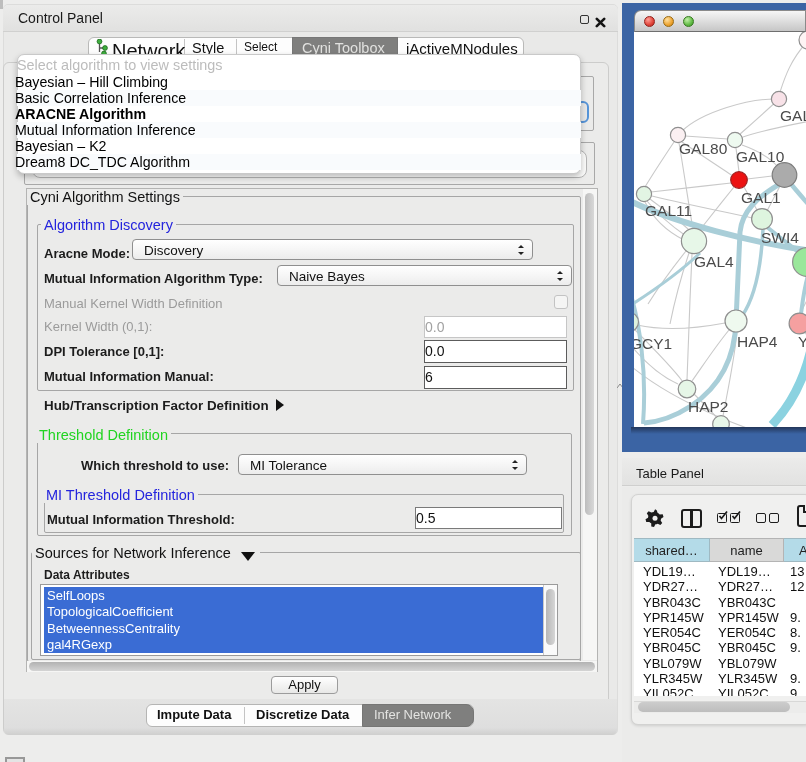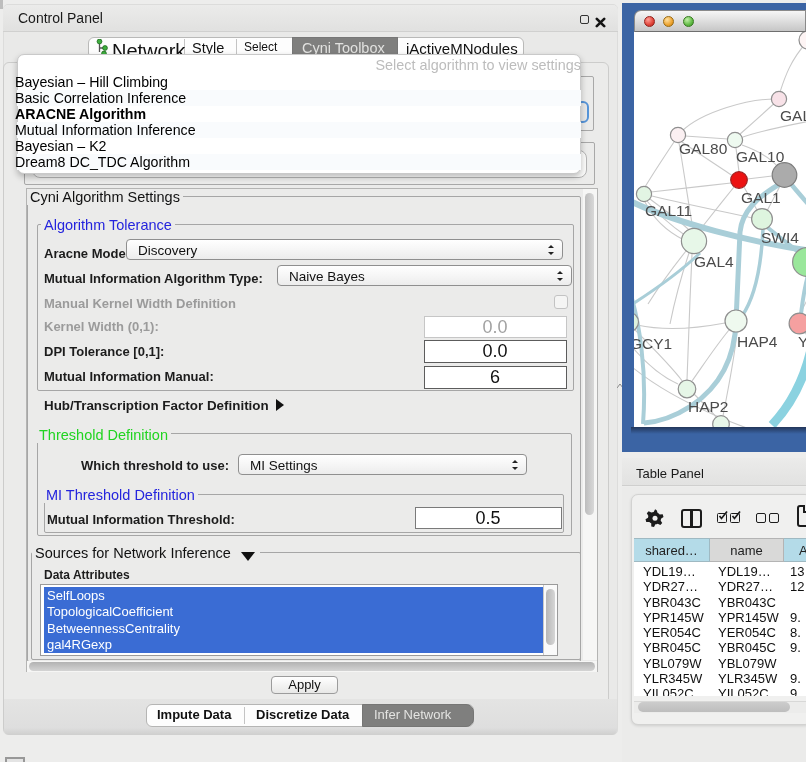--- a/index.html
+++ b/index.html
@@ -1,24 +1,24 @@
 <!DOCTYPE html>
 <html><head><meta charset="utf-8"><style>
 *{margin:0;padding:0;box-sizing:border-box}
 html,body{width:806px;height:762px;overflow:hidden;background:#ededec;font-family:"Liberation Sans",sans-serif}
 body{position:relative}
 .abs{position:absolute}
 .lbl{font-size:13px;font-weight:bold;color:#1c1c1c;white-space:nowrap}
-.glbl{font-size:13px;font-weight:bold;color:#9b9b9b;white-space:nowrap}
+.glbl{font-size:13px;font-weight:normal;color:#9b9b9b;white-space:nowrap}
 .combo{position:absolute;border:1px solid #8f8f8f;border-radius:4px;background:linear-gradient(#ffffff,#f4f4f4 60%,#ececec);height:21px;font-size:13.5px;color:#111}
 .combo .tx{position:absolute;left:11px;top:3px}
 .carr{position:absolute;right:7px;width:7px}
 .carr .u{position:absolute;top:5px;left:0;width:0;height:0;border-left:3px solid transparent;border-right:3px solid transparent;border-bottom:3.5px solid #222}
 .carr .d{position:absolute;top:11.5px;left:0;width:0;height:0;border-left:3px solid transparent;border-right:3px solid transparent;border-top:3.5px solid #222}
-.fld{position:absolute;background:#fff;font-size:18px;text-align:center;padding-right:1px;line-height:21px}
+.fld{position:absolute;background:#fff;font-size:14px;text-align:left;padding-right:1px;line-height:21px}
 .tbox{position:absolute;border:1px solid #a6a6a6;border-radius:2px}
 .ttl{position:absolute;top:-7px;background:#ebebea;padding:0 3px;font-size:14.5px;white-space:nowrap;line-height:15px}
 </style></head>
 <body>
 
 <div class="abs" style="left:0;top:0;width:3px;height:9px;background:#bdbdbd"></div>
 
 <div class="abs" style="left:3px;top:4px;width:615px;height:731px;background:#e9e9e8;border:1px solid #dcdcdb;border-radius:5px"></div>
 <div class="abs" style="left:3px;top:5px;width:615px;height:27px;background:linear-gradient(#ebebea,#e1e1e0);border-bottom:1px solid #d0d0cf;border-radius:5px 5px 0 0"></div>
 <div class="abs" style="left:18px;top:10px;font-size:14px;color:#1a1a1a">Control Panel</div>
@@ -50,23 +50,23 @@
 <div class="abs" style="left:24px;top:142px;width:571px;height:43px;border:1px solid #a8a8a8;border-radius:2px"></div>
 <div class="abs" style="left:32px;top:150px;width:555px;height:28px;border:1px solid #b4b4b4;border-radius:8px;background:#fbfbfa"></div>
 <div class="abs" style="left:576px;top:101px;width:13px;height:22px;border:2.5px solid #5694d8;border-radius:6px;background:#e8e8e8"></div>
 
 <div class="abs" style="left:26px;top:188px;width:572px;height:484px;background:#ebebea;border:1px solid #b4b4b3"></div>
 
 <div class="tbox" style="left:27px;top:196px;width:554px;height:466px"></div>
 <div class="ttl" style="left:27px;top:190px;color:#111">Cyni Algorithm Settings</div>
 
 <div class="tbox" style="left:37px;top:224px;width:537px;height:167px"></div>
-<div class="ttl" style="left:41px;top:218px;color:#2424dd">Algorithm Tolerance</div>
+<div class="ttl" style="left:41px;top:218px;color:#2424dd">Algorithm Discovery</div>
 <div class="lbl" style="position:absolute;left:44px;top:246px">Aracne Mode:</div>
-<div class="combo" style="left:126px;top:239px;width:437px">
+<div class="combo" style="left:132px;top:239px;width:401px">
     <span class="tx">Discovery</span>
     <span class="carr" style="top:0;height:21px">
       <span class="u"></span>
       <span class="d"></span>
     </span>
   </div>
 <div class="lbl" style="position:absolute;left:44px;top:271px">Mutual Information Algorithm Type:</div>
 <div class="combo" style="left:277px;top:265px;width:295px">
     <span class="tx">Naive Bayes</span>
     <span class="carr" style="top:0;height:21px">
@@ -83,21 +83,21 @@
 <div class="lbl" style="position:absolute;left:44px;top:369px">Mutual Information Manual:</div>
 <div class="fld" style="left:424px;top:366px;width:143px;height:23px;border:1.5px solid #5c5c5c;color:#111">6</div>
 
 <div class="lbl" style="position:absolute;left:44px;top:398px;font-size:13.4px">Hub/Transcription Factor Definition</div>
 <div class="abs" style="left:276px;top:399px;width:0;height:0;border-top:6.5px solid transparent;border-bottom:6.5px solid transparent;border-left:8.5px solid #111"></div>
 
 <div class="tbox" style="left:37px;top:433px;width:535px;height:103px"></div>
 <div class="ttl" style="left:36px;top:428px;color:#21d421">Threshold Definition</div>
 <div class="lbl" style="position:absolute;left:81px;top:458px">Which threshold to use:</div>
 <div class="combo" style="left:238px;top:454px;width:289px">
-    <span class="tx">MI Settings</span>
+    <span class="tx">MI Tolerance</span>
     <span class="carr" style="top:0;height:21px">
       <span class="u"></span>
       <span class="d"></span>
     </span>
   </div>
 <div class="tbox" style="left:44px;top:494px;width:520px;height:39px"></div>
 <div class="ttl" style="left:43px;top:488px;color:#2424dd">MI Threshold Definition</div>
 <div class="lbl" style="position:absolute;left:47px;top:512px">Mutual Information Threshold:</div>
 <div class="fld" style="left:415px;top:507px;width:147px;height:22px;border:1px solid #7a7a7a;color:#111">0.5</div>
 
@@ -116,21 +116,21 @@
 <div class="abs" style="left:583px;top:189px;width:14px;height:471px;background:#f6f6f5"></div>
 <div class="abs" style="left:584.5px;top:193px;width:9.5px;height:322px;background:linear-gradient(90deg,#bdbdbd,#d8d8d8);border-radius:5px"></div>
 
 <div class="abs" style="left:27px;top:661px;width:570px;height:11px;background:#f6f6f5"></div>
 <div class="abs" style="left:29px;top:662px;width:566px;height:9px;background:linear-gradient(#b2b2b2,#d4d4d4);border-radius:5px"></div>
 
 <div class="abs" style="left:17px;top:54px;width:564px;height:120px;background:#fff;border:1px solid #c9c9c9;border-radius:7px;box-shadow:0 3px 6px rgba(0,0,0,0.25)"></div>
 <div class="abs" style="left:17px;top:90px;width:564px;height:16px;background:#f9fbfd"></div>
 <div class="abs" style="left:17px;top:122px;width:564px;height:16px;background:#f9fbfd"></div>
 <div class="abs" style="left:17px;top:154px;width:564px;height:16px;background:#f9fbfd"></div>
-<div class="abs" style="left:17px;top:54px;width:564px;text-align:right;font-size:14.4px;color:#bcbcbc;line-height:22px">Select algorithm to view settings</div>
+<div class="abs" style="left:17px;top:54px;width:564px;text-align:left;font-size:14.4px;color:#bcbcbc;line-height:22px">Select algorithm to view settings</div>
 <div class="abs" style="left:15px;top:74px;font-size:14.2px;color:#000;line-height:16px;white-space:nowrap">Bayesian – Hill Climbing<br>Basic Correlation Inference<br><b>ARACNE Algorithm</b><br>Mutual Information Inference<br>Bayesian – K2<br>Dream8 DC_TDC Algorithm</div>
 
 <div class="abs" style="left:271px;top:676px;width:67px;height:18px;background:linear-gradient(#ffffff,#f2f2f1 55%,#e8e8e7);border:1px solid #9c9c9c;border-radius:4px;text-align:center;font-size:13px;color:#111;line-height:16px">Apply</div>
 <div class="abs" style="left:4px;top:699px;width:613px;height:36px;background:linear-gradient(#e4e4e3,#dedede 80%,#cfcfce);border-radius:0 0 5px 5px"></div>
 <div class="abs" style="left:146px;top:704px;width:328px;height:23px;background:#fdfdfd;border:1px solid #b5b5b4;border-radius:6px"></div>
 <div class="abs" style="left:244px;top:707px;width:1px;height:17px;background:#c4c4c4"></div>
 <div class="abs" style="left:362px;top:704px;width:112px;height:23px;background:#7f7f7e;border:1px solid #767675;border-radius:0 8px 8px 0"></div>
 <div class="abs" style="left:157px;top:707px;font-size:13px;font-weight:bold;color:#111">Impute Data</div>
 <div class="abs" style="left:256px;top:707px;font-size:13px;font-weight:bold;color:#111">Discretize Data</div>
 <div class="abs" style="left:374px;top:707px;font-size:13px;color:#e4e4e2">Infer Network</div>

